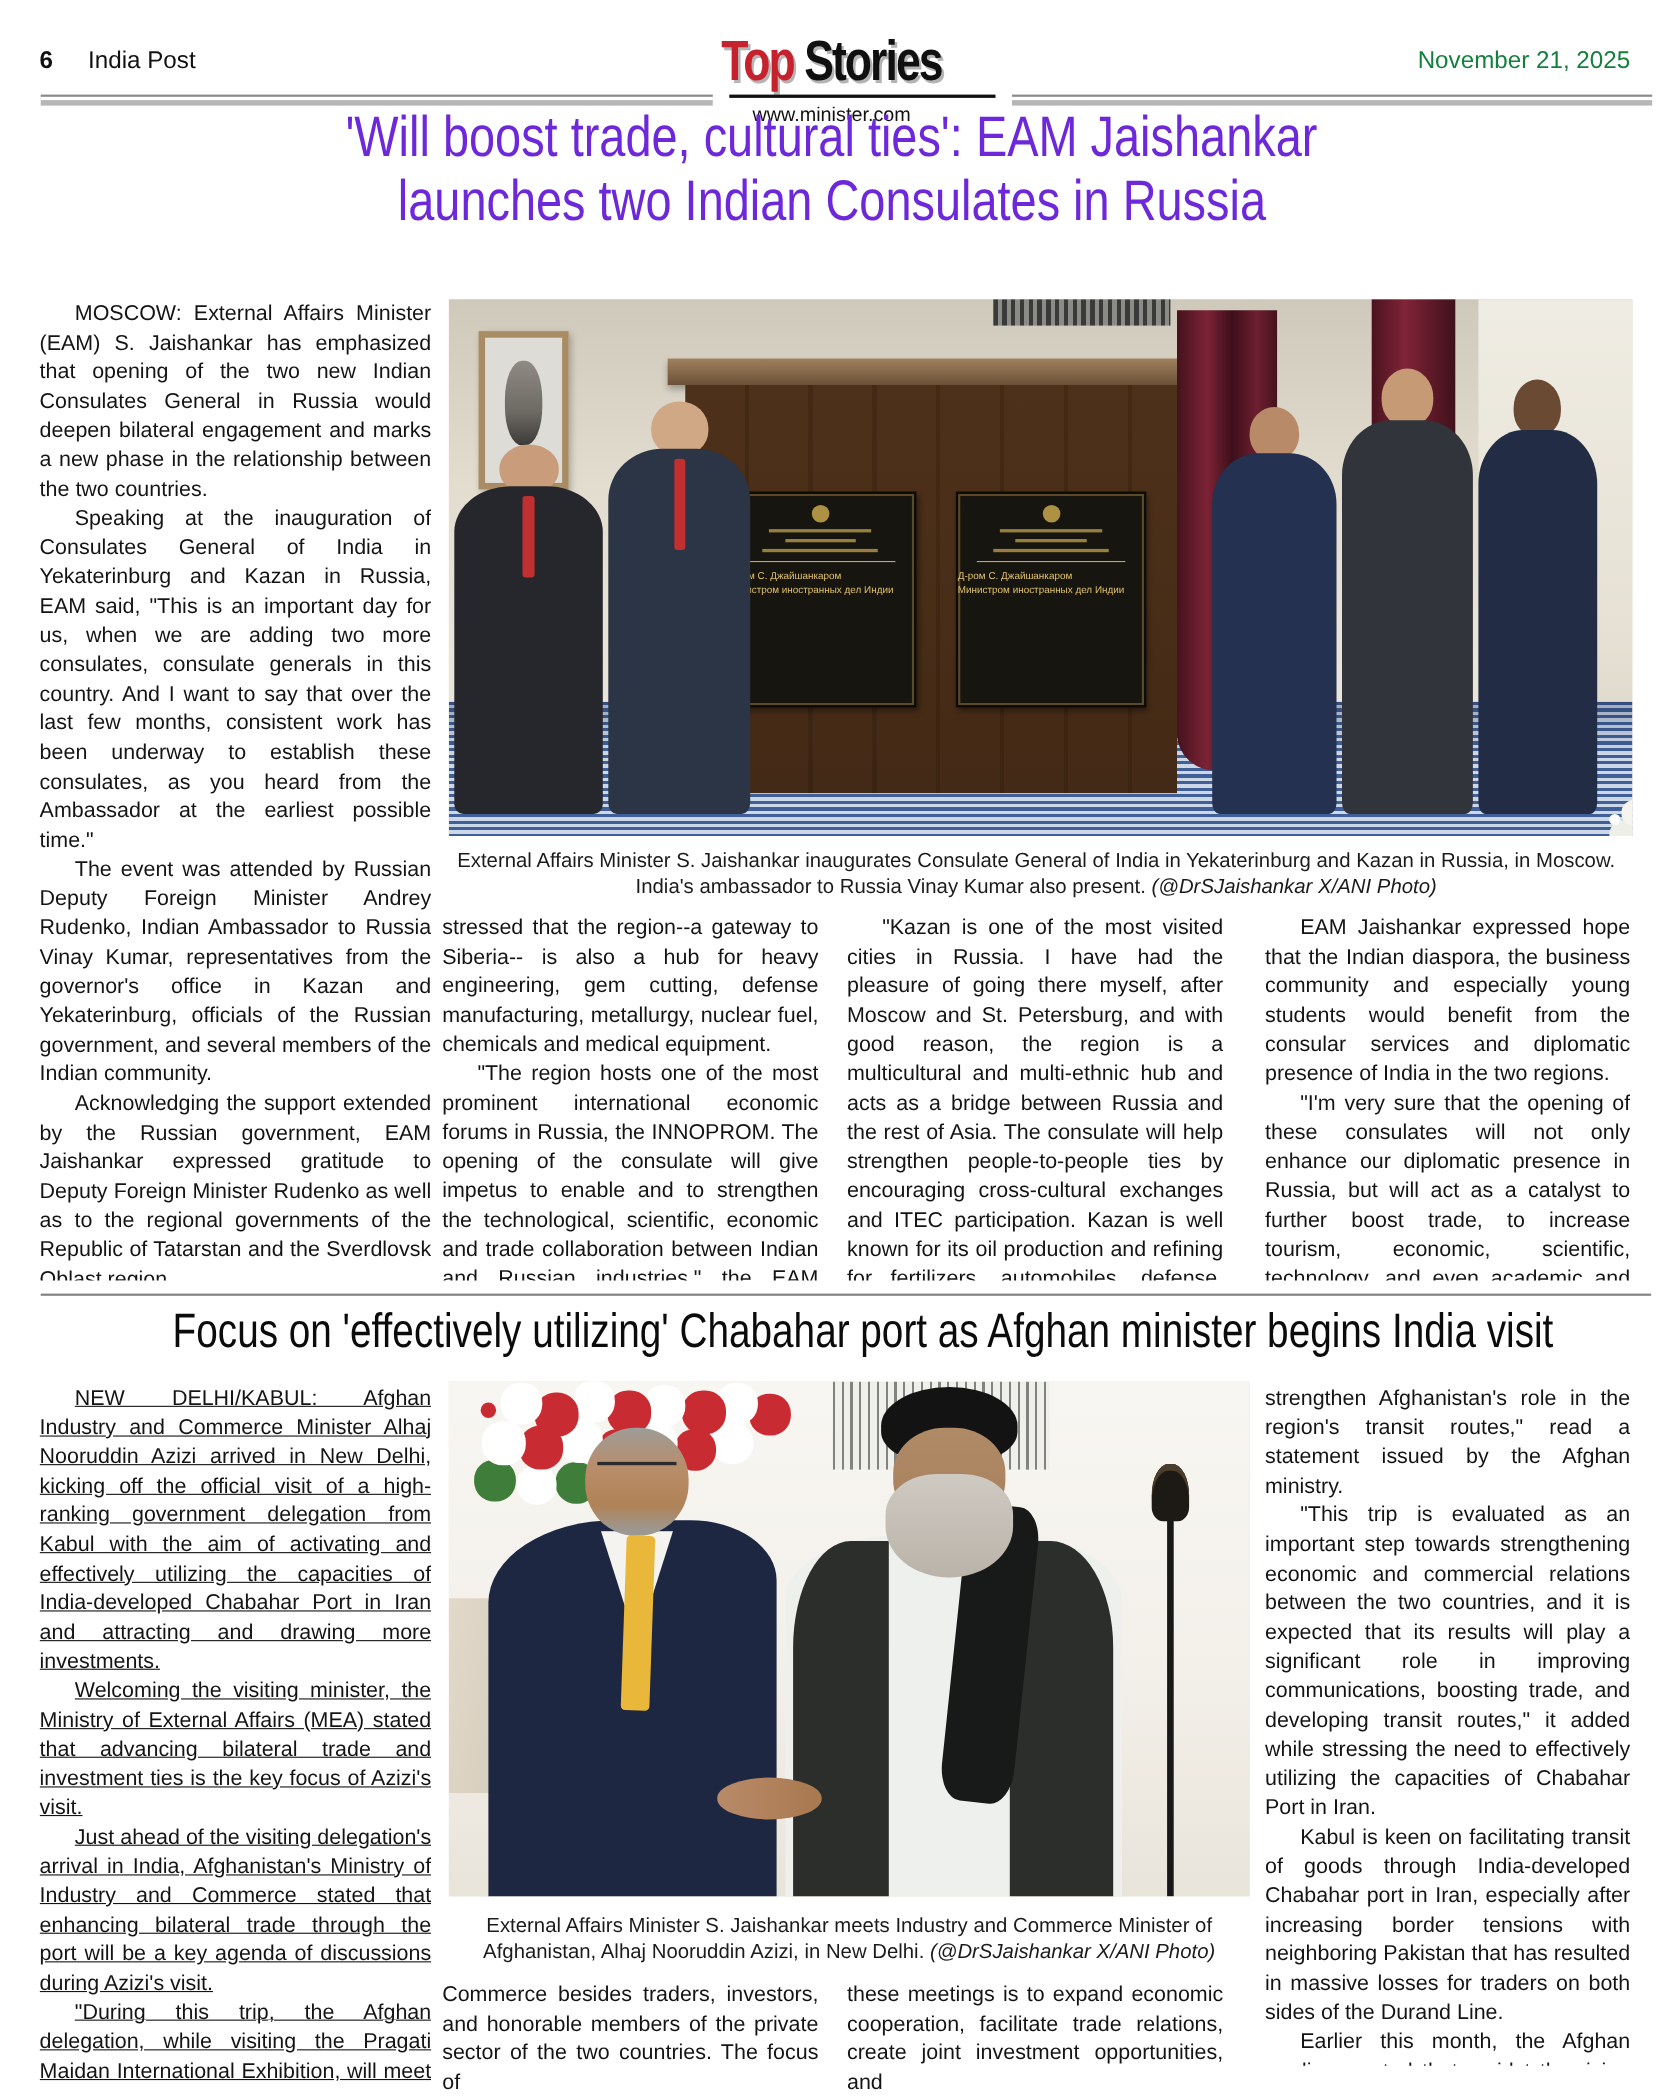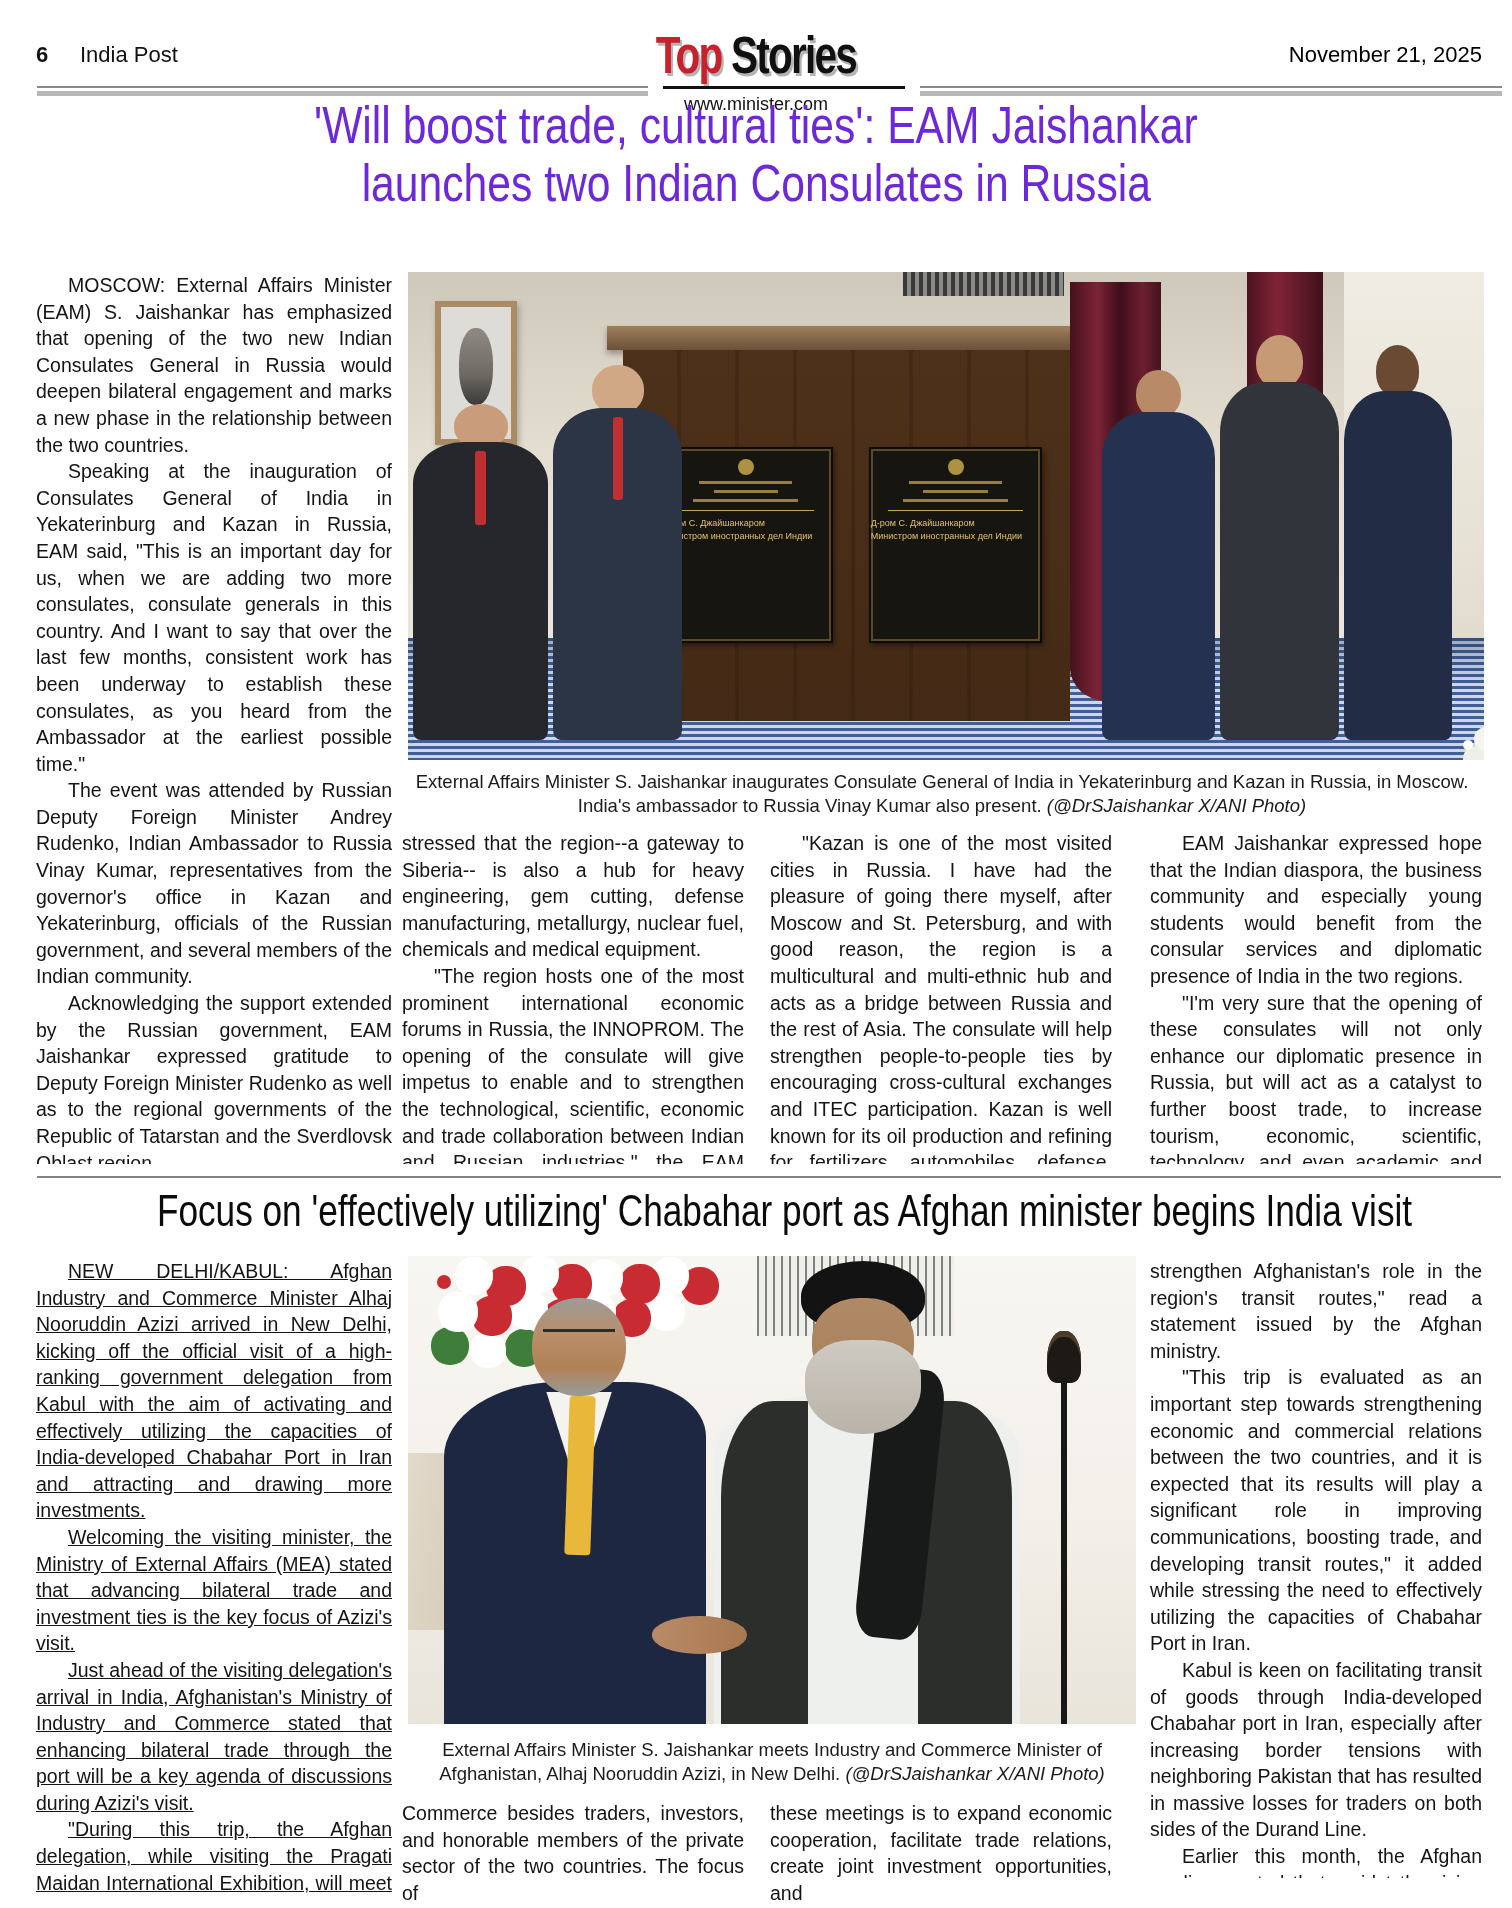--- a/index.html
+++ b/index.html
@@ -2,21 +2,21 @@
 <html><head>
 <meta charset="utf-8">
 <style>
   html,body{margin:0;padding:0;background:#ffffff;}
   .page{position:relative;width:1512px;height:1908px;background:#ffffff;overflow:hidden;
         font-family:"Liberation Sans",sans-serif;color:#161616;}
 
   
   .hdr-pagenum{position:absolute;left:36px;top:42px;font-size:22px;font-weight:bold;color:#111;}
   .hdr-pub{position:absolute;left:80px;top:42px;font-size:22px;color:#111;}
-  .hdr-date{position:absolute;right:30px;top:42px;font-size:22px;color:#000000;}
+  .hdr-date{position:absolute;right:30px;top:42px;font-size:22px;color:#15803d;}
   .masthead{position:absolute;left:0;top:28px;width:100%;text-align:center;}
   .masthead-inner{display:inline-block;white-space:nowrap;transform:scale(0.88,1.12);
       font-weight:bold;font-size:46px;letter-spacing:-2px;color:#101010;
       text-shadow:2.5px 2.5px 0 #b4b4b4;}
   .masthead-top{color:#c5222d;}
   .rule-thin{position:absolute;top:86px;height:2px;background:#8a8a8a;}
   .rule-thick{position:absolute;top:91px;height:5px;background:#b7b7b7;}
   .masthead-underline{position:absolute;left:663px;top:86px;width:242px;height:3px;background:#111;}
   .hdr-site{position:absolute;left:0;top:94px;width:100%;text-align:center;font-size:18px;color:#111;}
 

